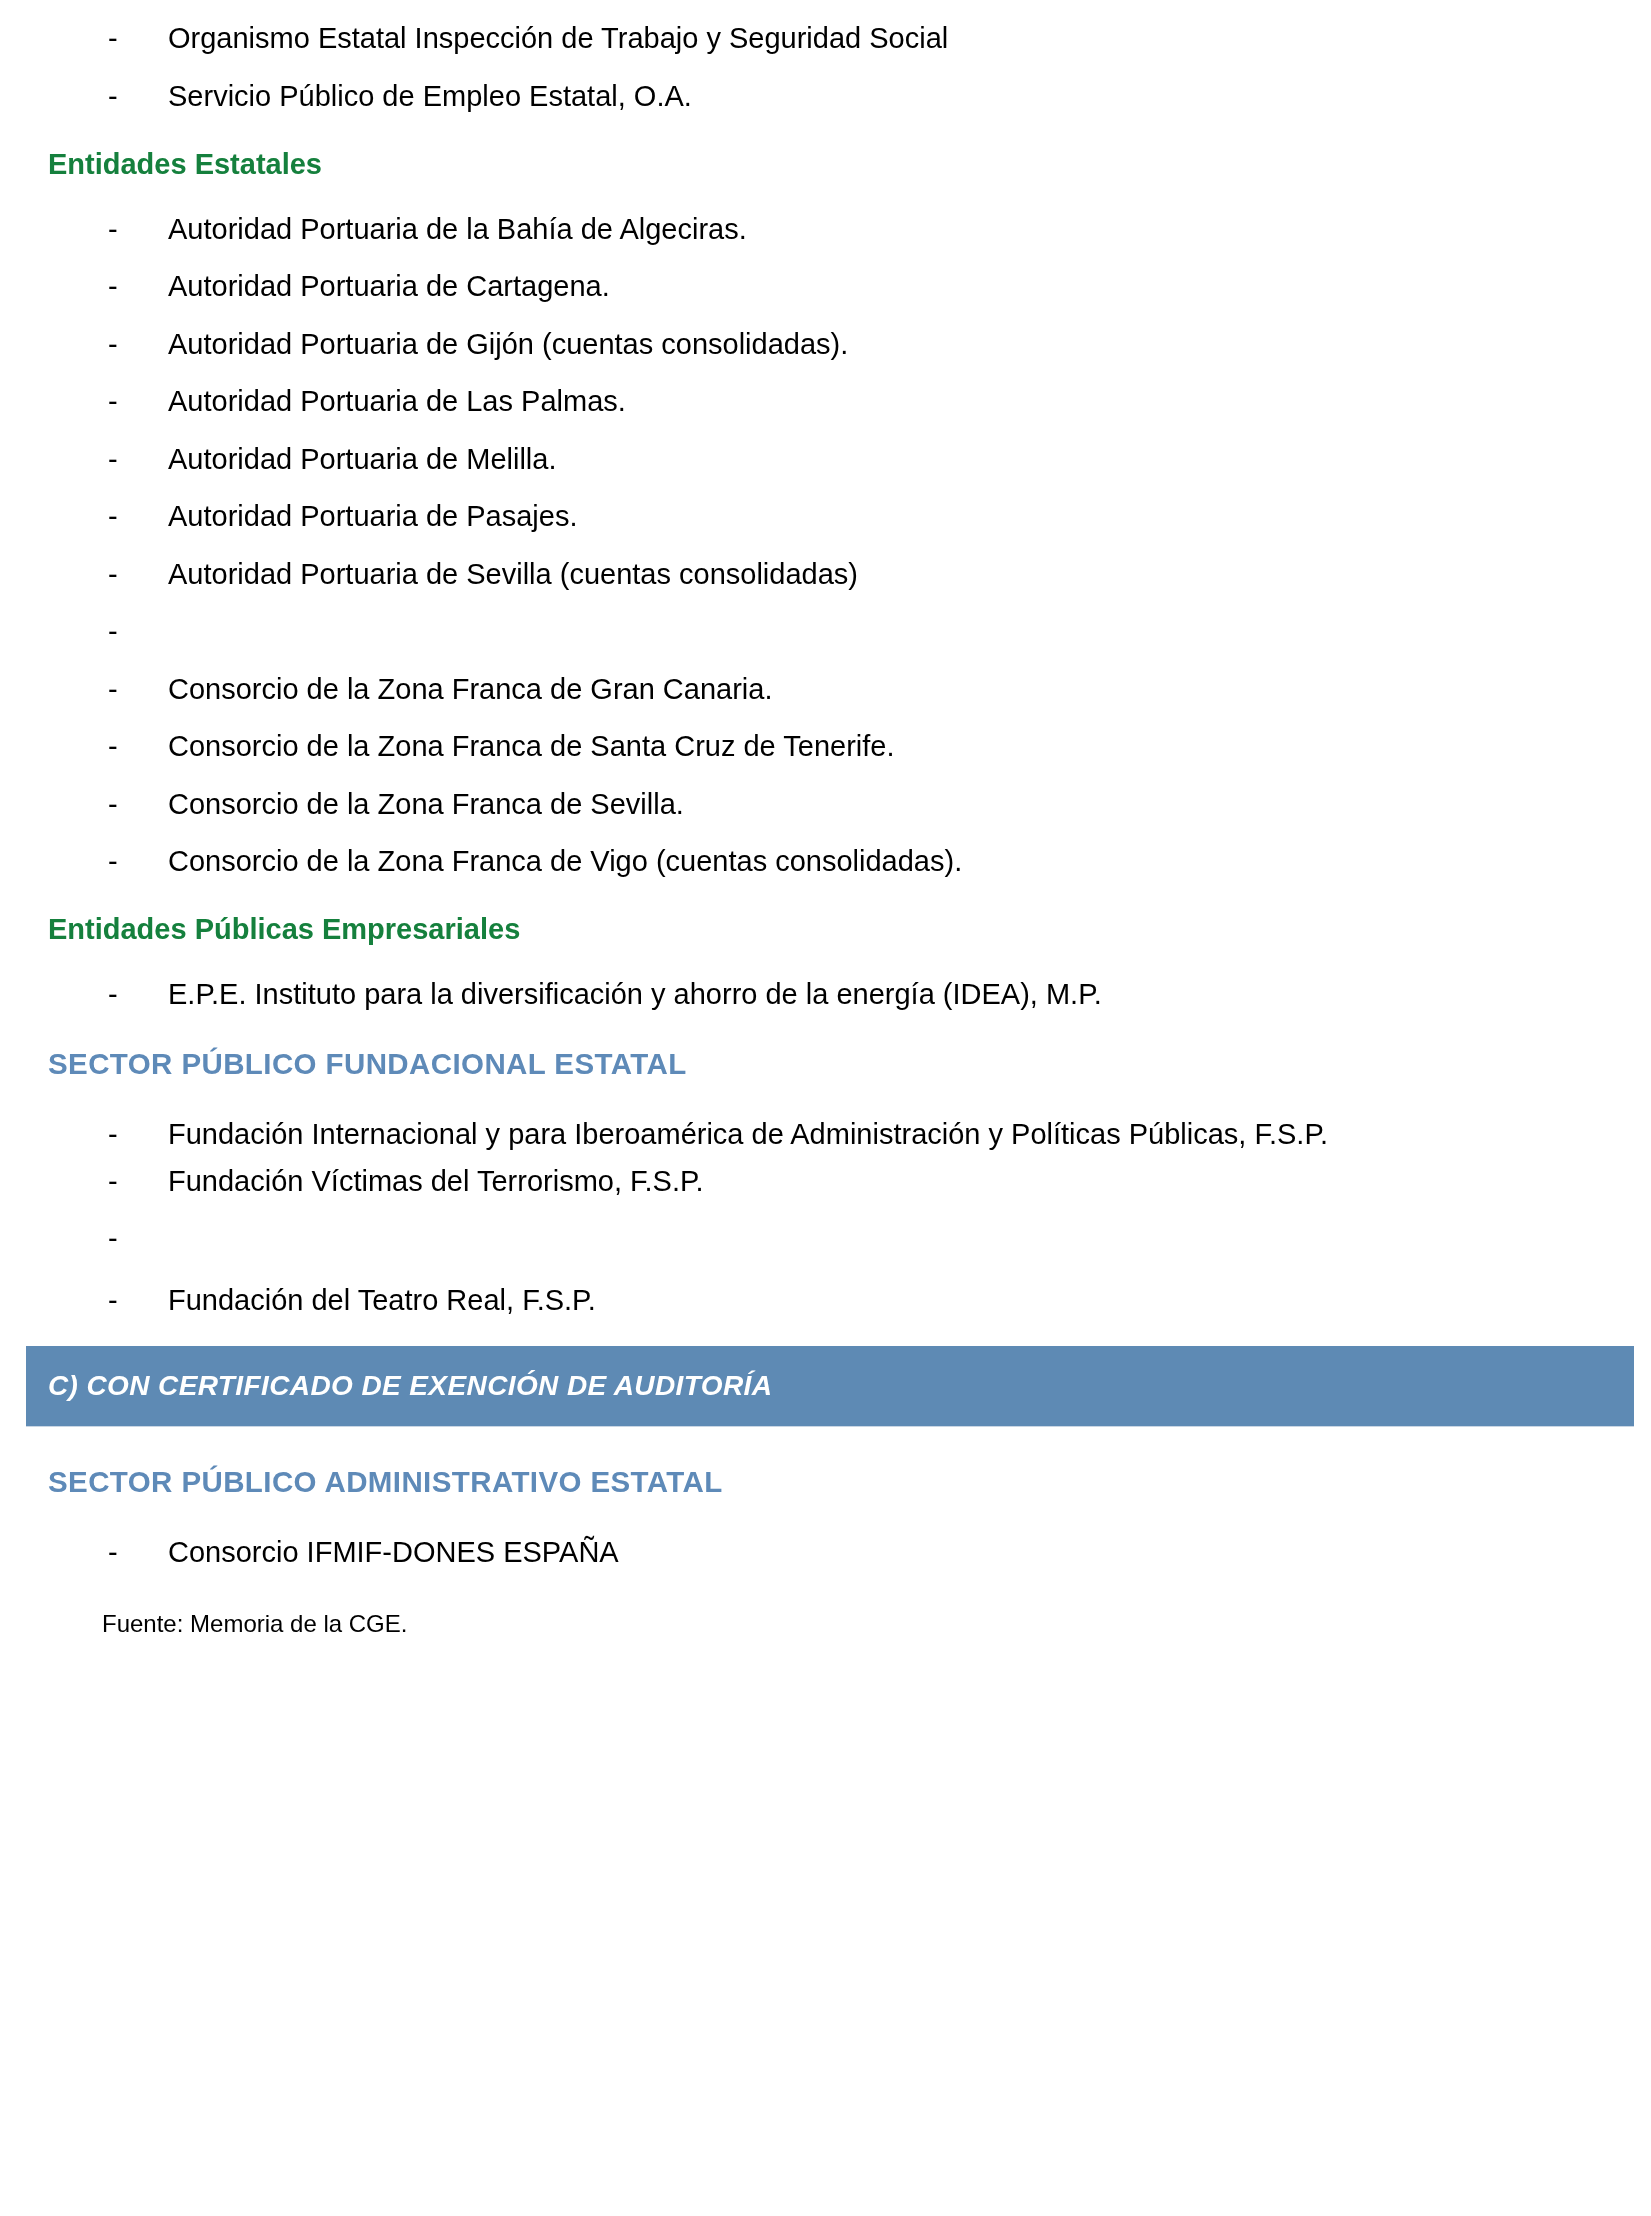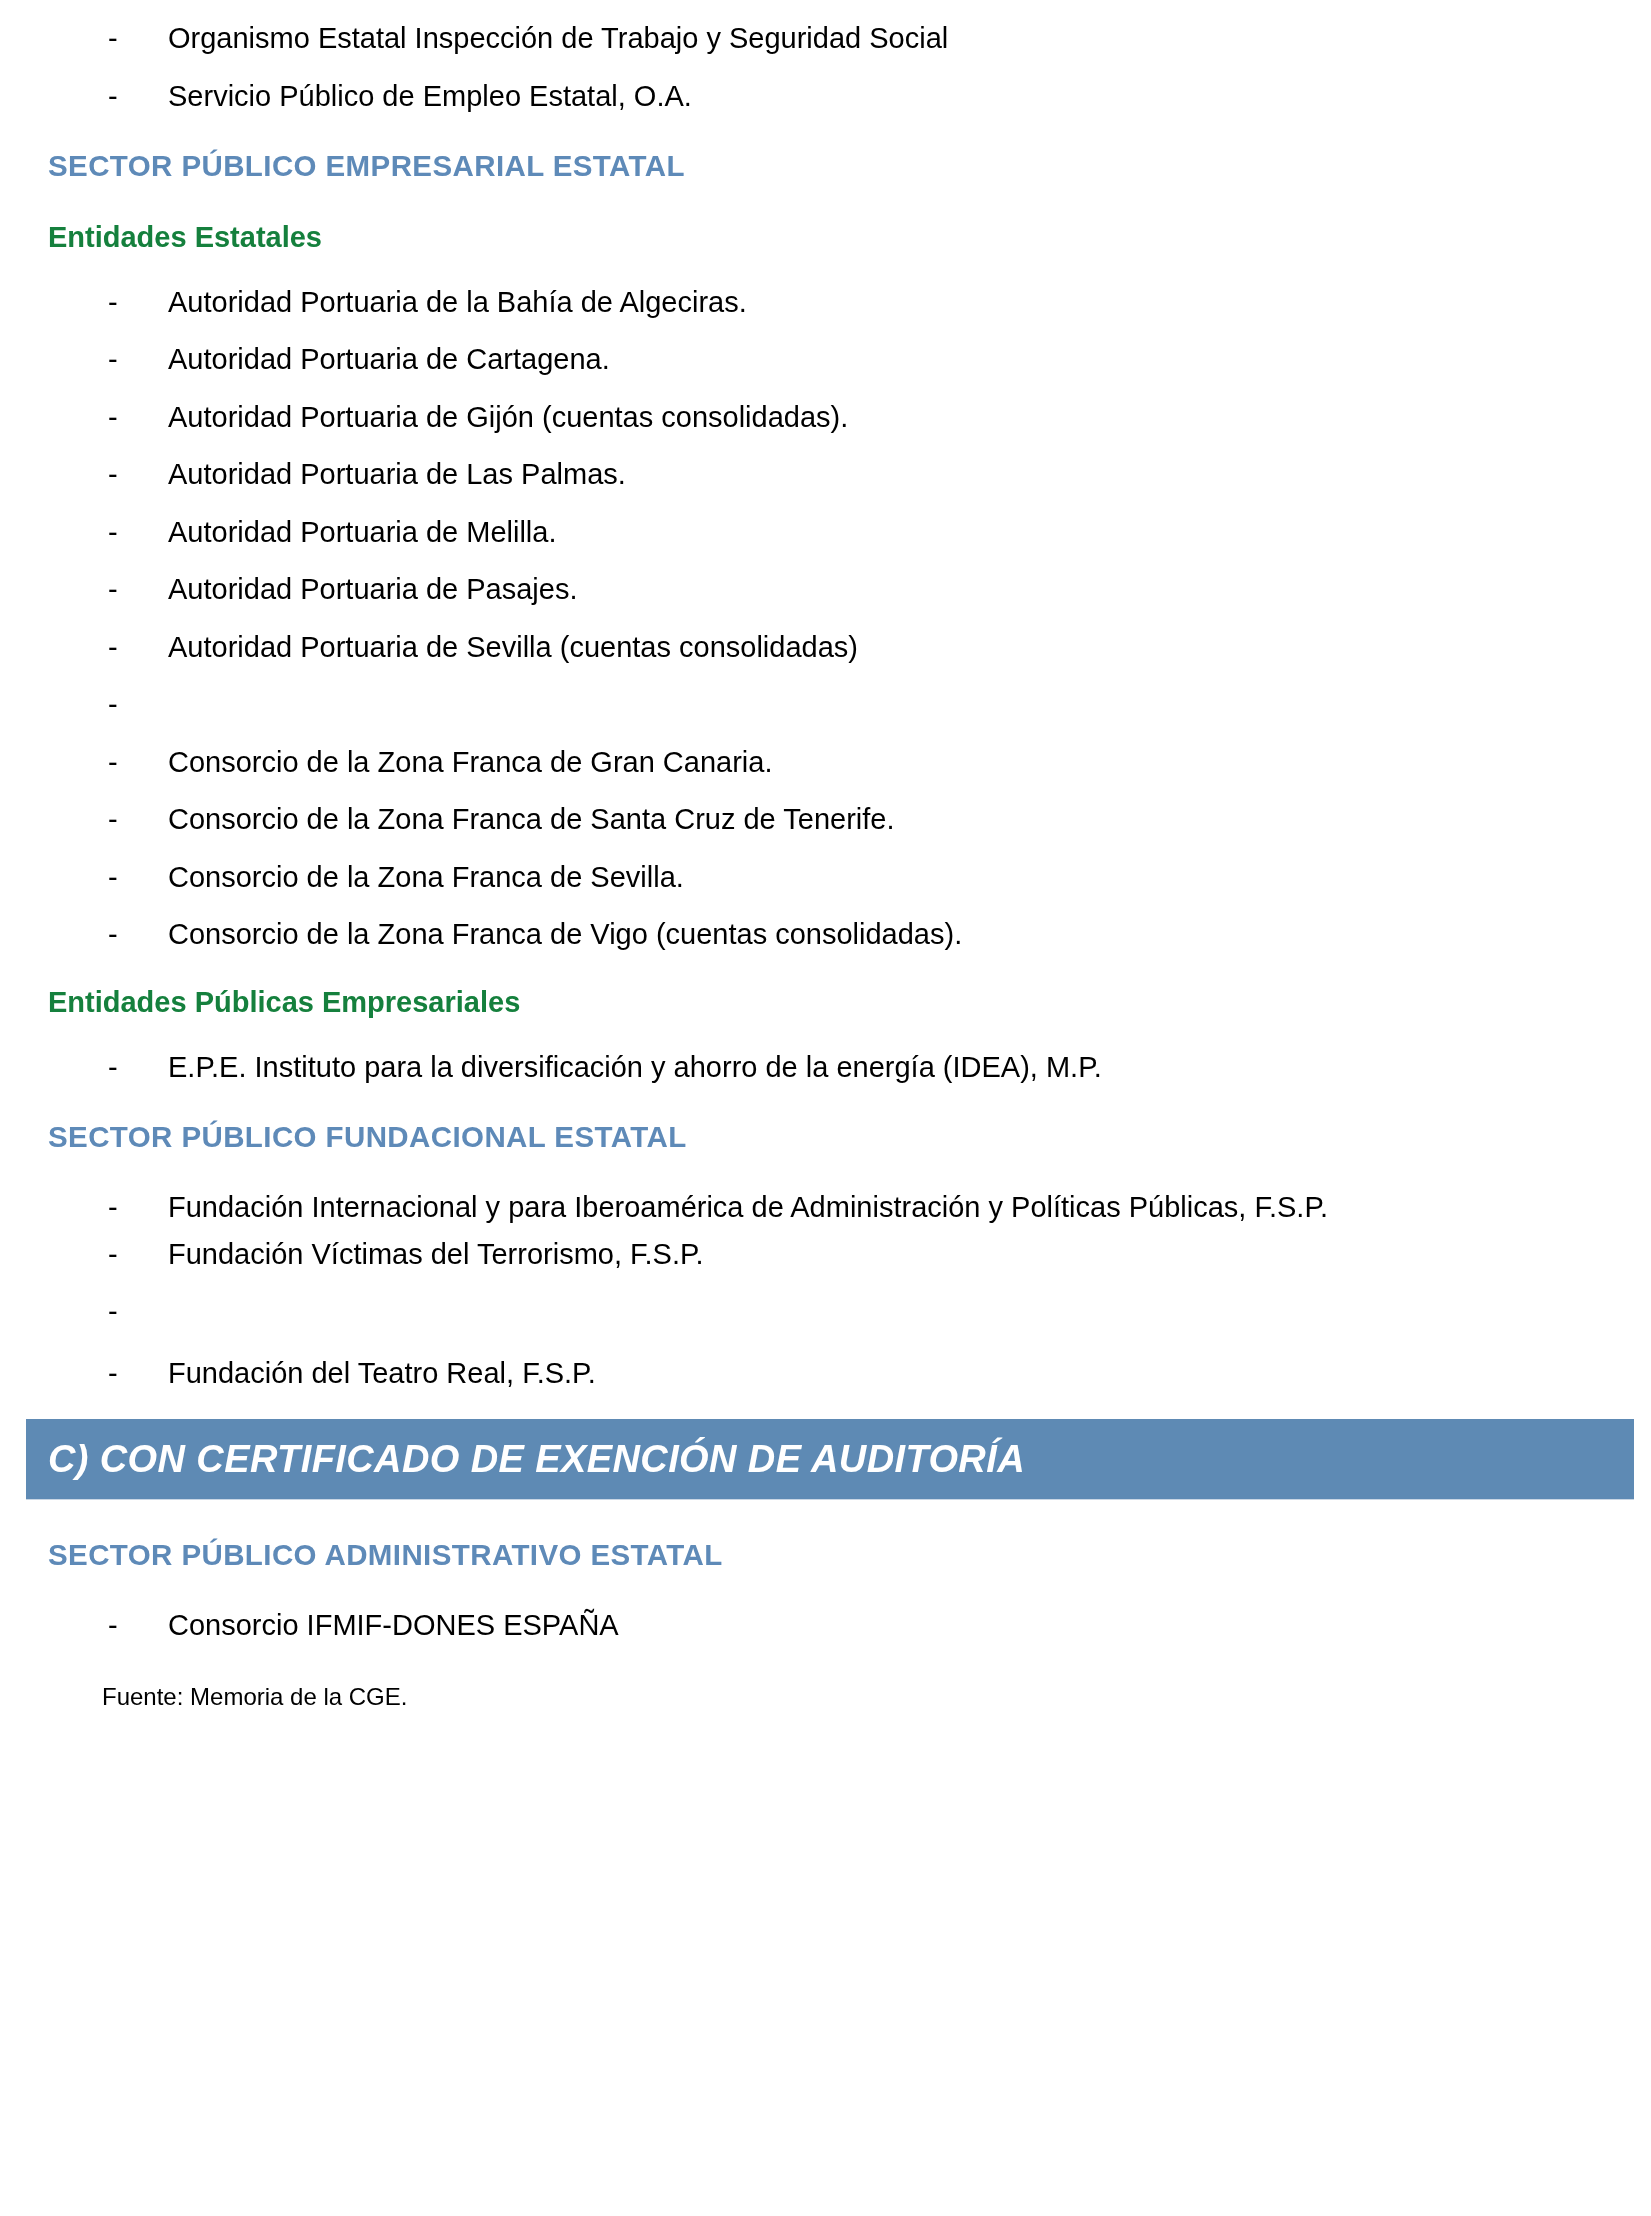--- a/index.html
+++ b/index.html
@@ -59,21 +59,21 @@
   
   .banner {
     box-sizing: border-box;
     margin: 30px 17.6px 0 25.5px;
     background: #5E8AB4;
     border-bottom: 1.6px solid #c9d6e4;
     padding: 24px 16px 24px 22.4px;
     color: #ffffff;
     font-weight: bold;
     font-style: italic;
-    font-size: 38px;
+    font-size: 28px;
     line-height: 32px;
     letter-spacing: 0.4px;
   }
   .banner + .h1 { margin-top: 38px; }
   .source {
     font-size: 24px;
     line-height: 32px;
     margin: 40px 32px 0 102px;
   }
 </style>
@@ -85,21 +85,20 @@
   <div class="li">
     <span class="dash">-</span>
     <span class="txt">Organismo Estatal Inspección de Trabajo y Seguridad Social</span>
   </div>
 
   <div class="li">
     <span class="dash">-</span>
     <span class="txt">Servicio Público de Empleo Estatal, O.A.</span>
   </div>
 
-  <div class="h1">SECTOR PÚBLICO EMPRESARIAL ESTATAL</div>
 
   <div class="h2">Entidades Estatales</div>
 
   <div class="li">
     <span class="dash">-</span>
     <span class="txt">Autoridad Portuaria de la Bahía de Algeciras.</span>
   </div>
 
   <div class="li">
     <span class="dash">-</span>

